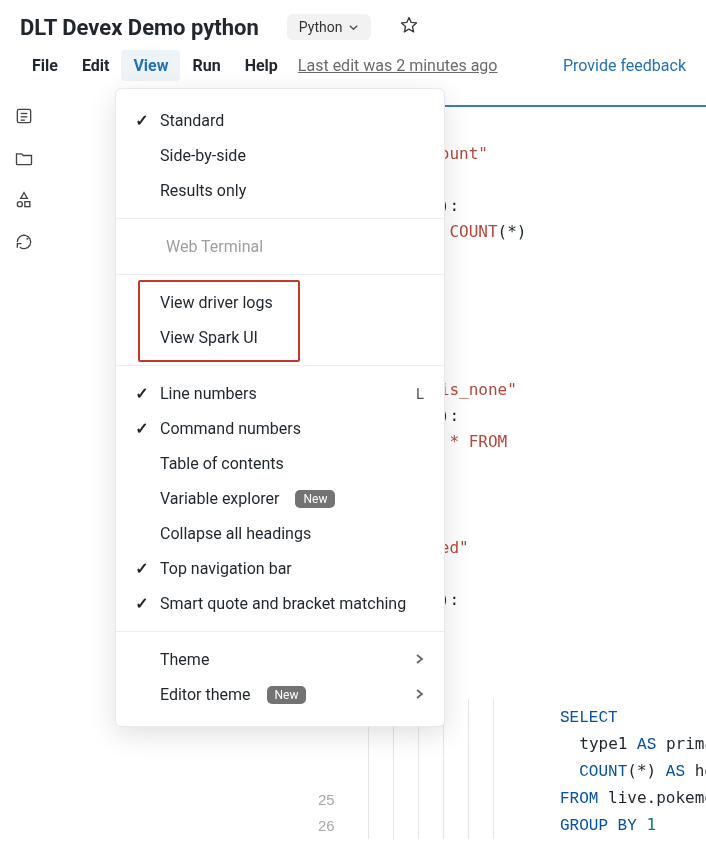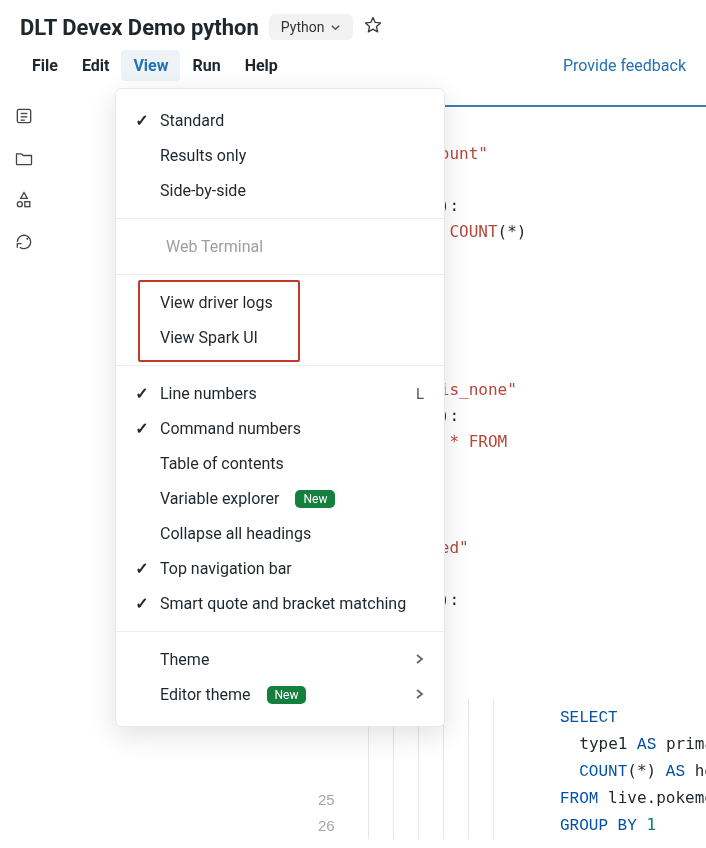--- a/index.html
+++ b/index.html
@@ -10,21 +10,21 @@
     background: #fff;
     width: 706px;
     height: 848px;
     overflow: hidden;
     position: relative;
   }
   .header {
     padding: 14px 20px 4px 20px;
     display: flex;
     align-items: center;
-    gap: 10px;
+    gap: 28px;
   }
   .title {
     font-size: 22px;
     font-weight: 700;
     color: #1f272d;
   }
   .lang-pill {
     background: #f2f2f2;
     border-radius: 6px;
     padding: 5px 12px;
@@ -194,21 +194,21 @@
   .dd-item .shortcut {
     margin-left: auto;
     color: #555;
     font-size: 15px;
   }
   .dd-item .chev {
     margin-left: auto;
     color: #666;
   }
   .badge-new {
-    background: #15803d;
+    background: #737373;
     color: #fff;
     font-size: 12px;
     padding: 2px 8px;
     border-radius: 5px;
     margin-left: 6px;
   }
   .highlight-box {
     position: absolute;
     border: 2px solid #c0392b;
     border-radius: 2px;
@@ -232,20 +232,21 @@
       </svg>
   </span>
 </div>
 
 <div class="menubar">
   <div class="menu-item">File</div>
   <div class="menu-item">Edit</div>
   <div class="menu-item active">View</div>
   <div class="menu-item">Run</div>
   <div class="menu-item">Help</div>
+  <div class="status">Last edit was 2 minutes ago</div>
   <div class="feedback">Provide feedback</div>
 </div>
 
 <div class="body-area">
 
   <div class="left-rail">
     <div class="rail-icon">
       <svg width="20" height="20" viewBox="0 0 24 24">
           <rect x="4" y="4" width="16" height="16" rx="2" fill="none" stroke="#444" stroke-width="1.6"></rect>
           <line x1="8" y1="9" x2="16" y2="9" stroke="#444" stroke-width="1.6"></line>
@@ -319,25 +320,25 @@
 </div>
 
 <div class="dropdown">
   <div class="dd-section">
     <div class="dd-item">
       <span class="dd-check">✓</span>
       <span>Standard</span>
     </div>
     <div class="dd-item">
       <span class="dd-check"></span>
+      <span>Side-by-side</span>
+    </div>
+    <div class="dd-item">
+      <span class="dd-check"></span>
       <span>Results only</span>
-    </div>
-    <div class="dd-item">
-      <span class="dd-check"></span>
-      <span>Side-by-side</span>
     </div>
   </div>
   <div class="dd-divider"></div>
   <div class="dd-section">
     <div class="dd-item disabled">
       <span class="dd-check"></span>
       <span>Web Terminal</span>
     </div>
   </div>
   <div class="dd-divider"></div>

